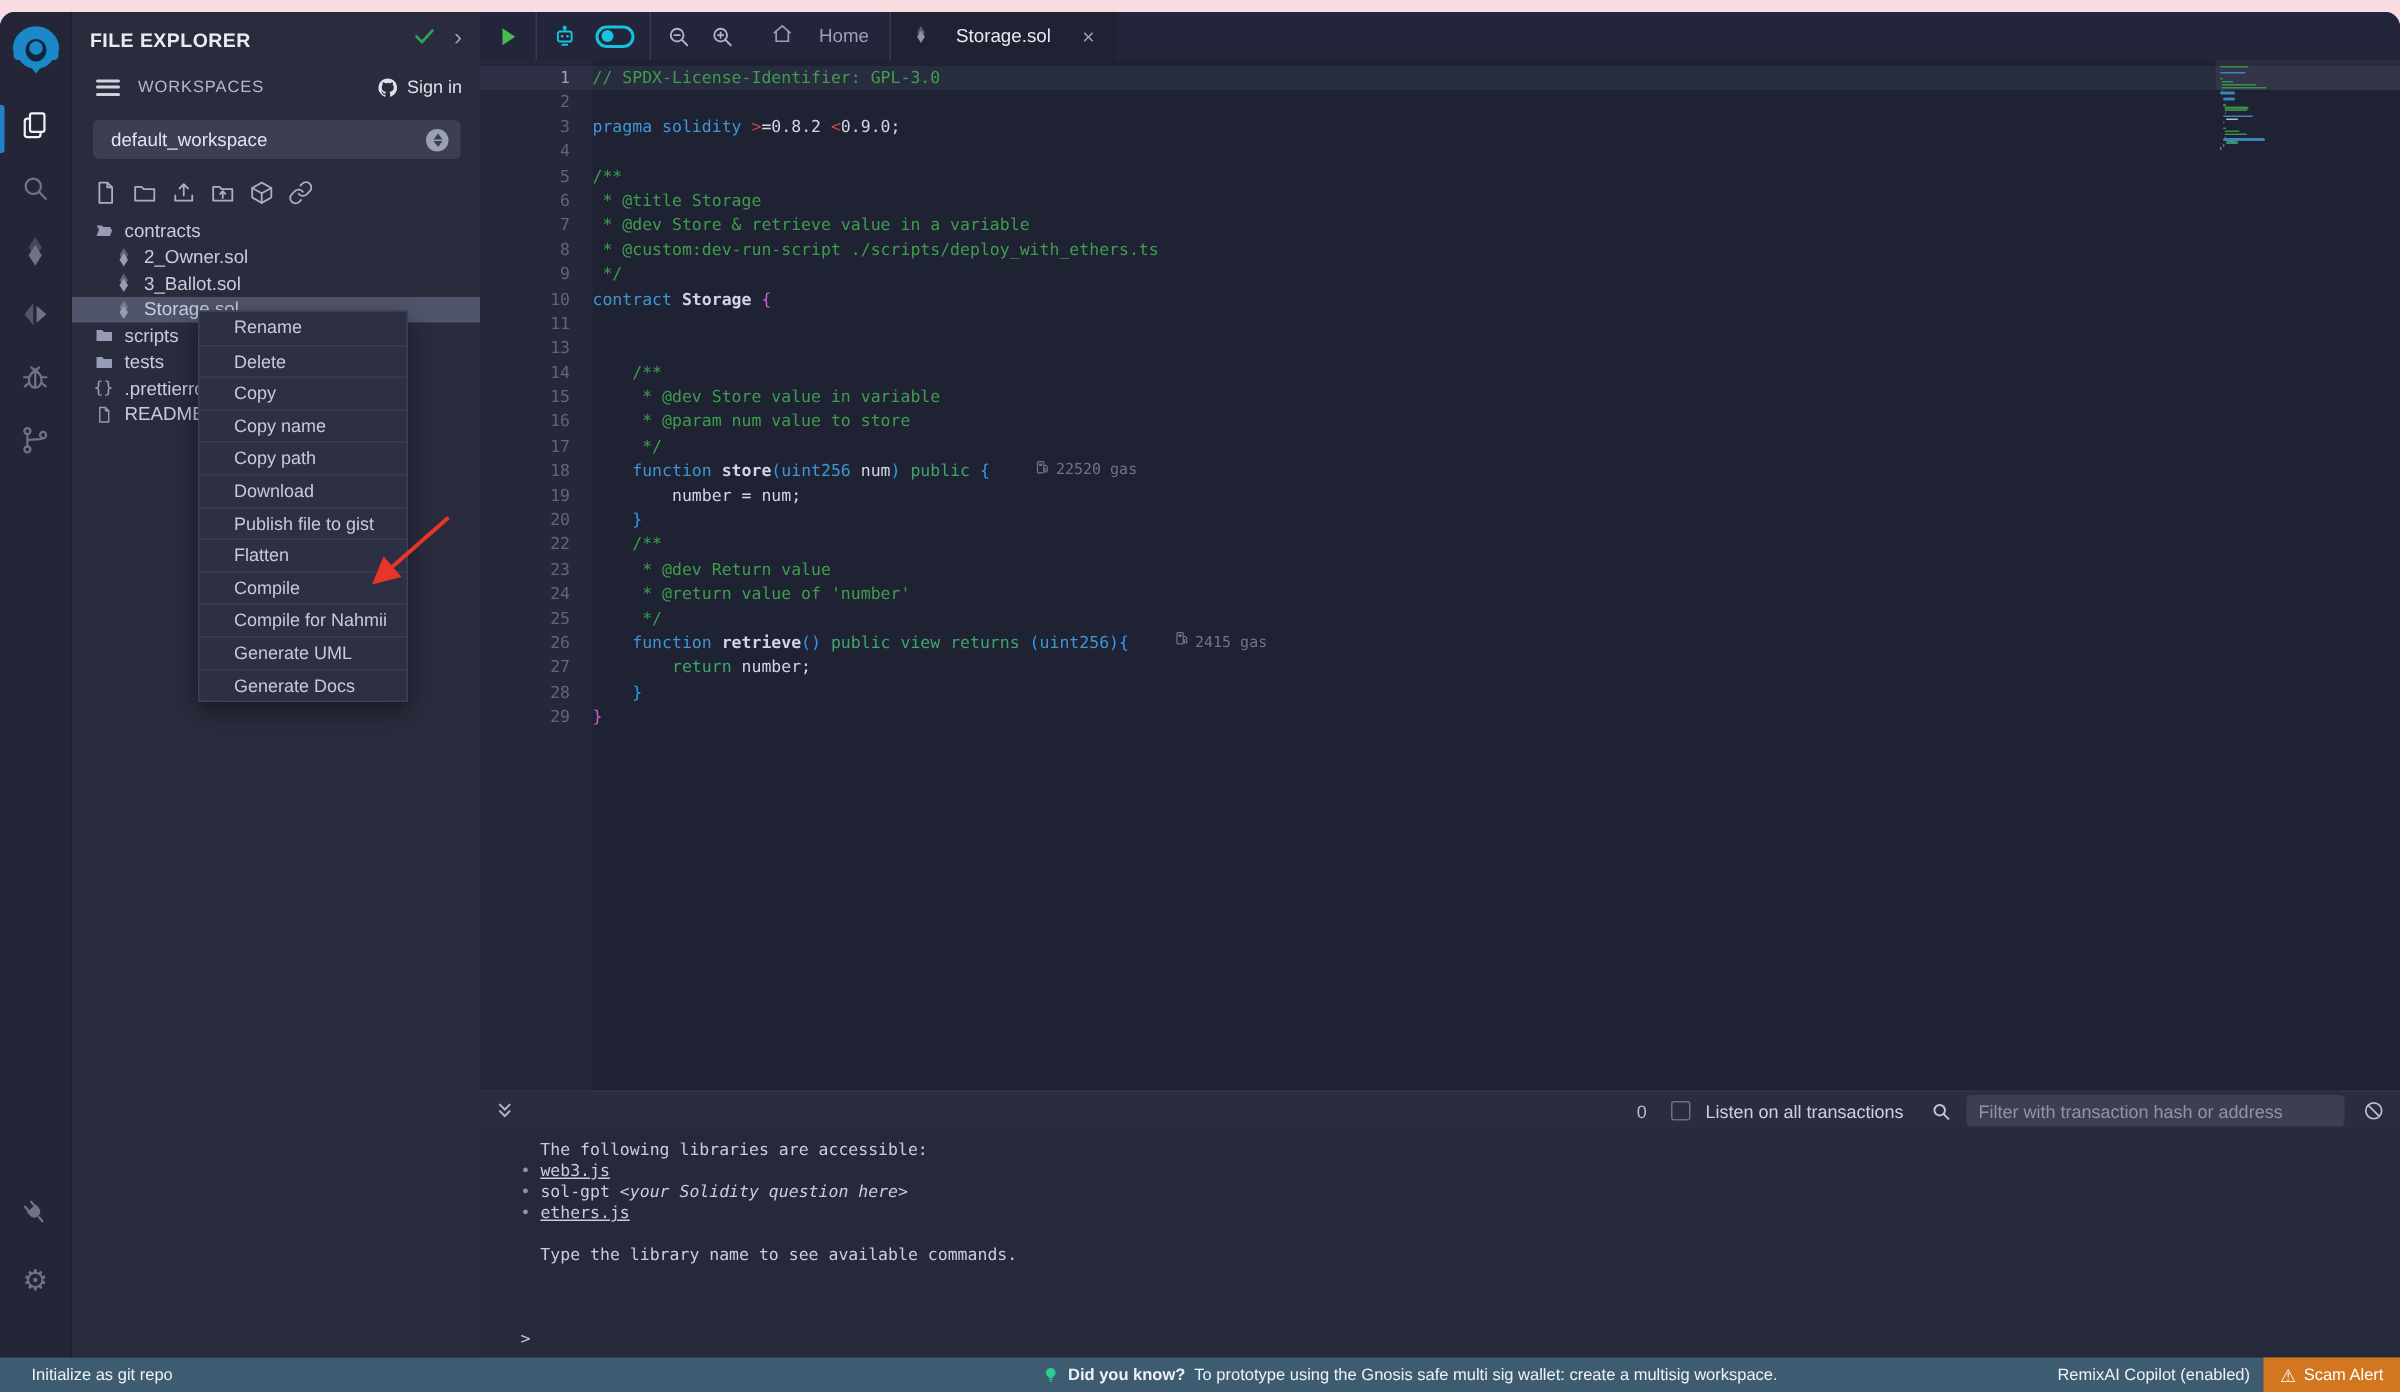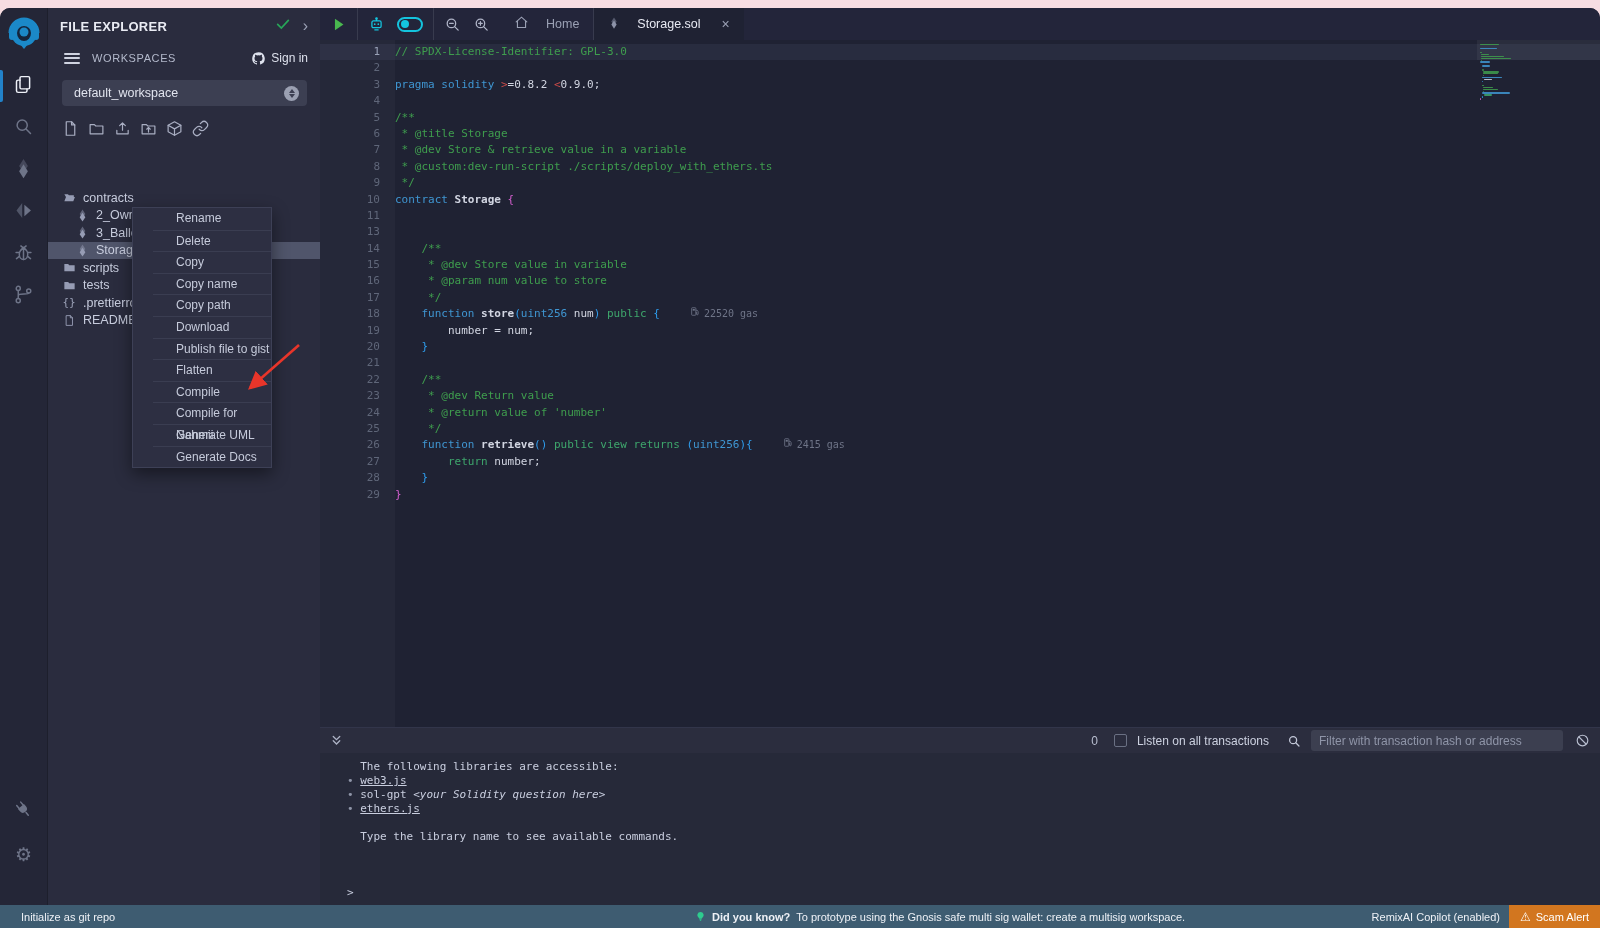--- a/index.html
+++ b/index.html
@@ -53,21 +53,21 @@
   .fx-tools svg { width:17px; height:17px; }
   .tree { font-size:12.5px; color:#c7ccdd; }
   .trow { display:flex; align-items:center; height:17.5px; cursor:pointer; white-space:nowrap; }
   .trow.sel { background:#50556b; }
   .ticon { display:flex; width:14px; justify-content:center; margin-right:7px; color:#969cb4; flex:none; }
   .ticon svg { width:13px; height:13px; }
   .ticon.braces { color:#9aa0b6; font-size:11px; font-family:"DejaVu Sans Mono", monospace; }
 
   
   .ctx-menu { position:absolute; left:132px; top:199px; width:140px; background:#2d2f42;
-              border:1px solid #3d4056; box-shadow:0 6px 16px rgba(0,0,0,.45); z-index:30;padding-left:20px; }
+              border:1px solid #3d4056; box-shadow:0 6px 16px rgba(0,0,0,.45); z-index:30; }
   .mitem { height:21.6px; line-height:21.6px; padding-left:23px; font-size:12px; color:#c6cbdb; cursor:pointer; }
   .mitem + .mitem { border-top:1px solid rgba(120,126,150,.18); }
 
   
   .main { position:absolute; left:320px; top:0; width:1280px; height:897px; }
 
   
   .tabbar { position:relative; height:32px; background:#23253a; display:flex; align-items:stretch; }
   .tb-group { display:flex; align-items:center; padding:0 10px; gap:12px; }
   .tb-sep { width:1px; background:#383b4e; margin:0; }
@@ -287,21 +287,21 @@
           </span>
           <span>
             <svg viewBox="0 0 24 24" fill="none" stroke="currentColor" stroke-width="1.7" stroke-linecap="round" stroke-linejoin="round">
               <path d="M10 13a5 5 0 0 0 7.54.54l3-3a5 5 0 0 0-7.07-7.07l-1.72 1.71"></path>
               <path d="M14 11a5 5 0 0 0-7.54-.54l-3 3a5 5 0 0 0 7.07 7.07l1.71-1.71"></path>
             </svg>
           </span>
         </div>
 
       <div class="tree" id="file-tree">
-          <div class="trow" style="padding-left: 14px; margin-top: 44px;">
+          <div class="trow" style="padding-left: 14px;">
             <span class="ticon">
               <svg viewBox="0 0 24 24">
                 <path d="M2.5 6 h6.5 l2 2 h9 v3 H5.5 L2.5 19 Z M2.5 6 V19 H19 L22 11 H5.5" fill="currentColor"></path>
               </svg>
             </span>
             <span>contracts</span>
           </div>
           <div class="trow" style="padding-left: 27px;">
             <span class="ticon">
               <svg viewBox="0 0 16 16">
@@ -515,24 +515,20 @@
                     <path d="M14 9 h3 l2.5 2.5 V18 a1.8 1.8 0 0 1 -3.6 0 v-4 H14"></path>
                   </svg></span>22520 gas</span>
             </div>
             <div class="cline">
               <span class="lnum">19</span>
               <span class="lcode"><span style="color: rgb(210, 214, 226);">        number = num;</span></span>
             </div>
             <div class="cline">
               <span class="lnum">20</span>
               <span class="lcode"><span style="color: rgb(46, 156, 236);">    }</span></span>
-            </div>
-            <div class="cline">
-              <span class="lnum">21</span>
-              <span class="lcode"></span>
             </div>
             <div class="cline">
               <span class="lnum">22</span>
               <span class="lcode"><span style="color: rgb(63, 158, 78);">    /**</span></span>
             </div>
             <div class="cline">
               <span class="lnum">23</span>
               <span class="lcode"><span style="color: rgb(63, 158, 78);">     * @dev Return value</span></span>
             </div>
             <div class="cline">

